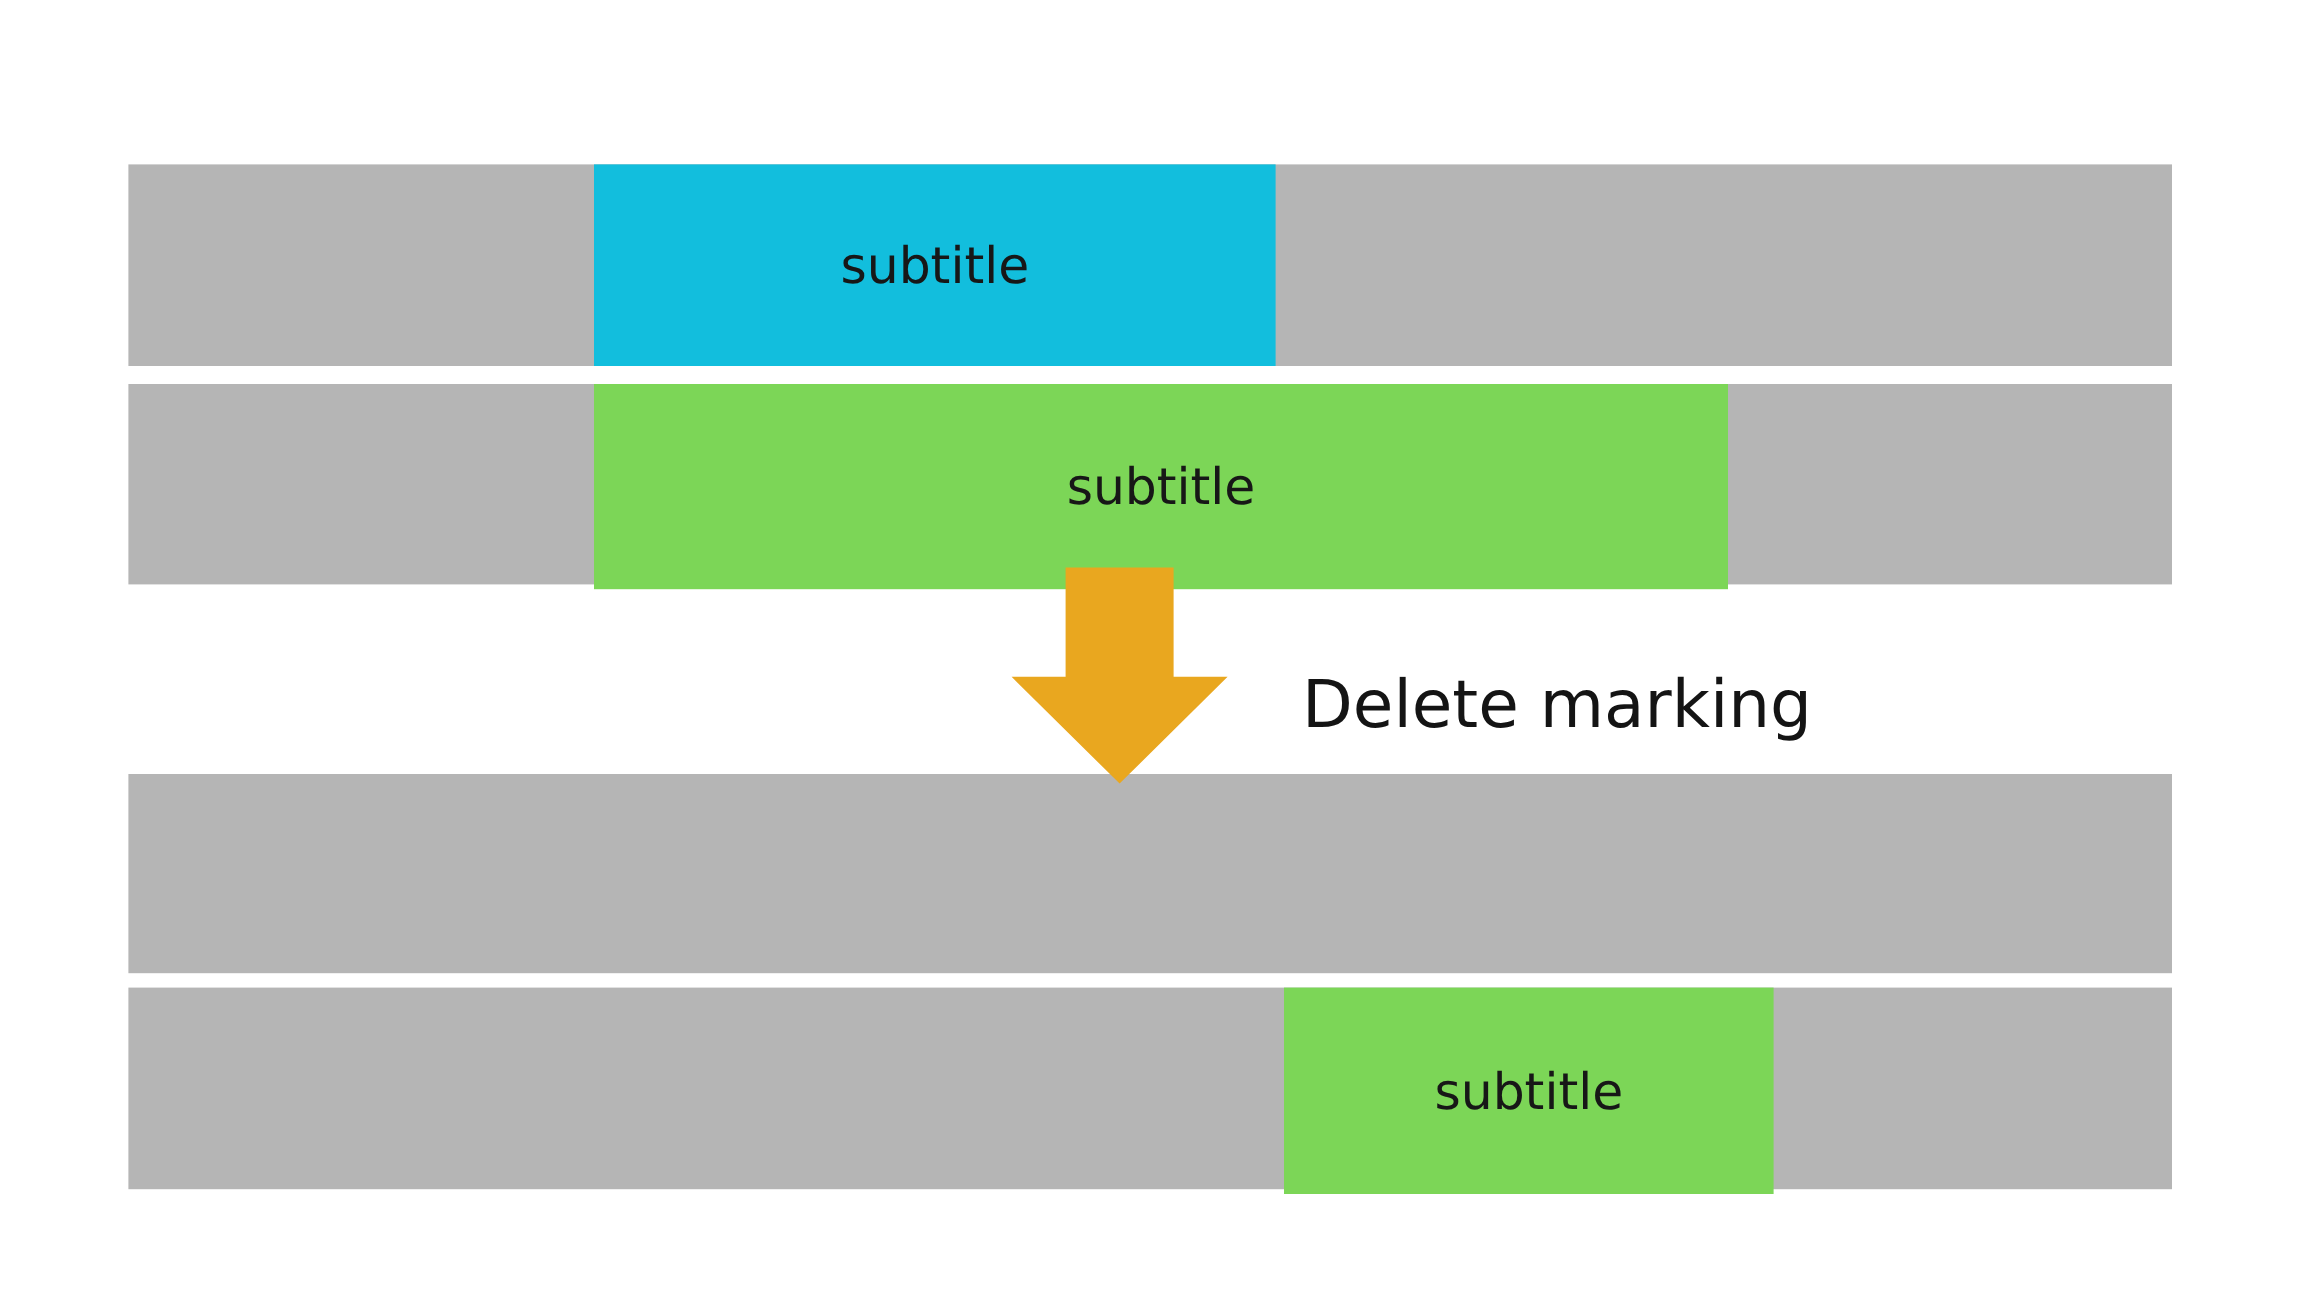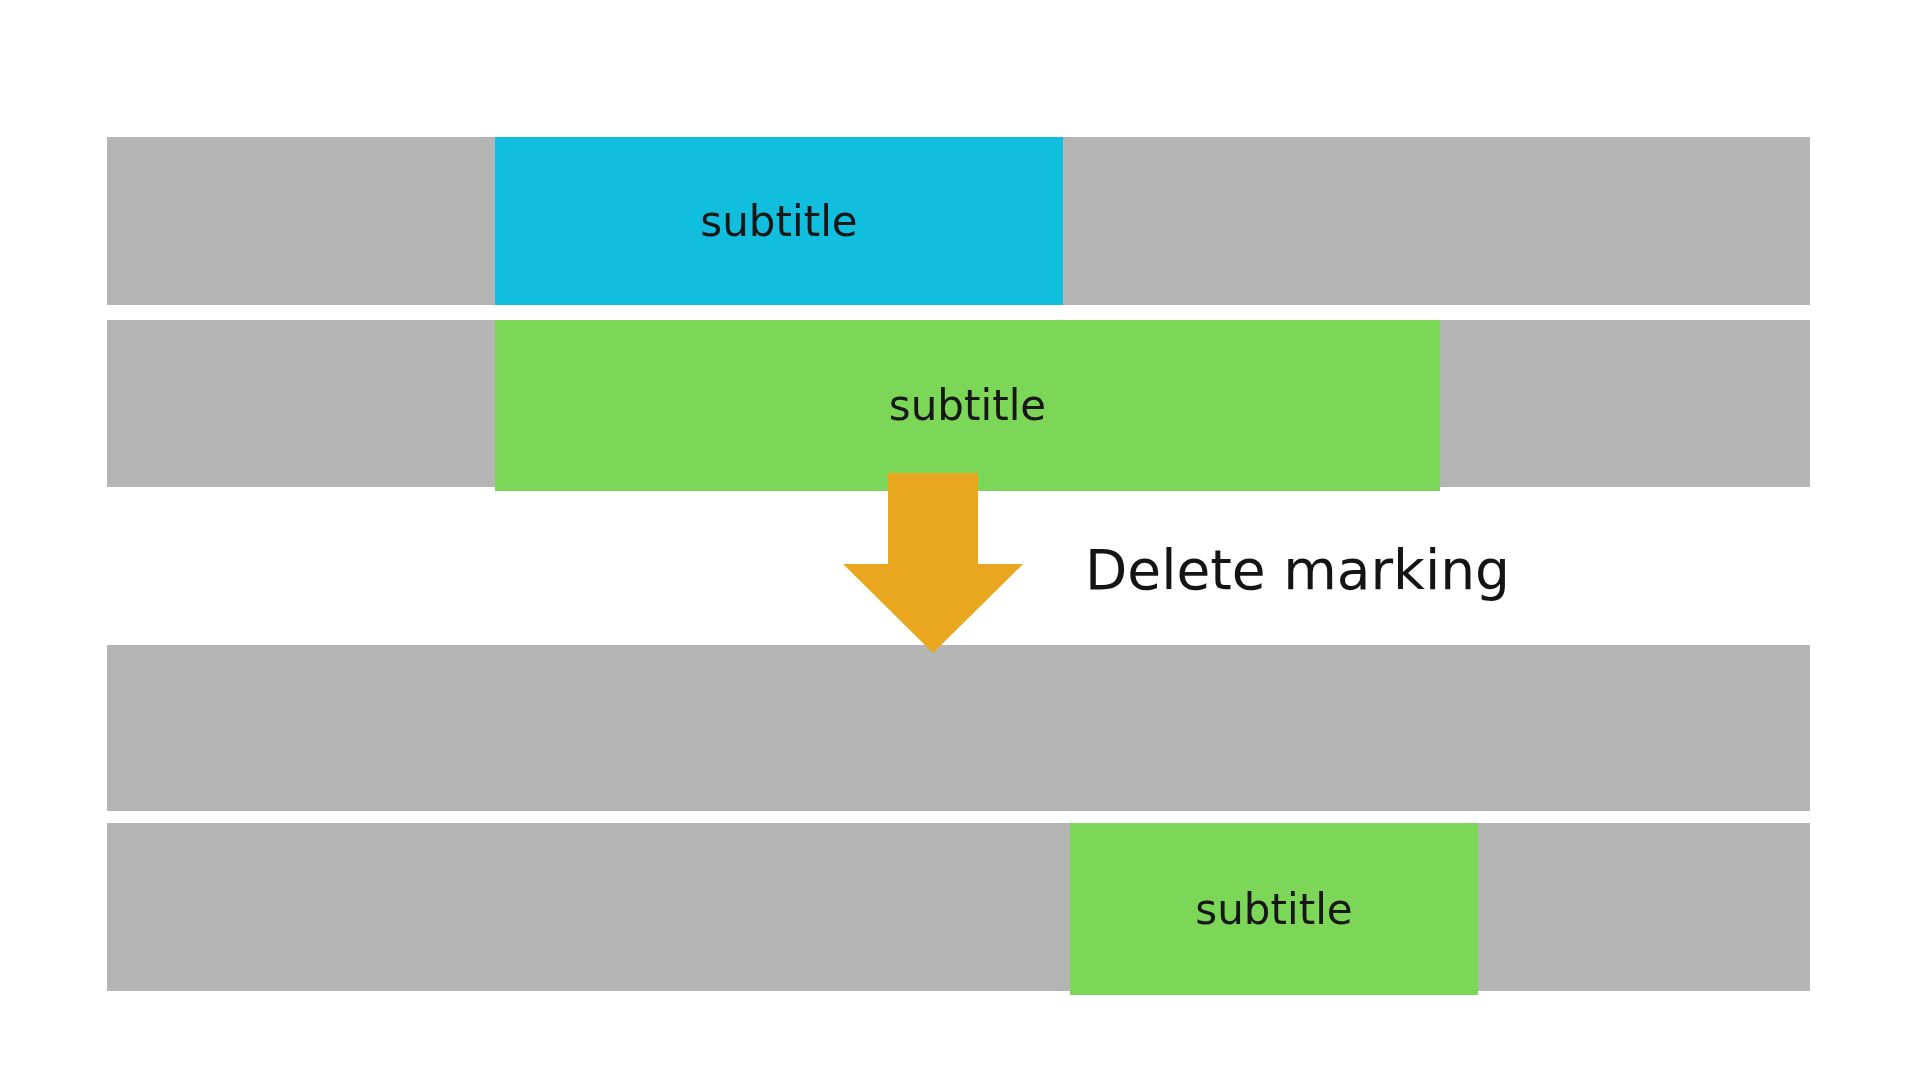--- a/index.html
+++ b/index.html
@@ -53,21 +53,21 @@
 
   .arrow-layer {
     position: absolute;
     left: 0; top: 0;
     width: 1920px; height: 1080px;
     pointer-events: none;
   }
   .transition-label {
     position: absolute;
     left: 1085px;
-    top: 537px;
+    top: 554px;
     font-size: 55px;
     line-height: 1.2;
     white-space: nowrap;
     color: #141414;
   }
 </style>
 </head>
 <body>
 
 <div class="stage">

